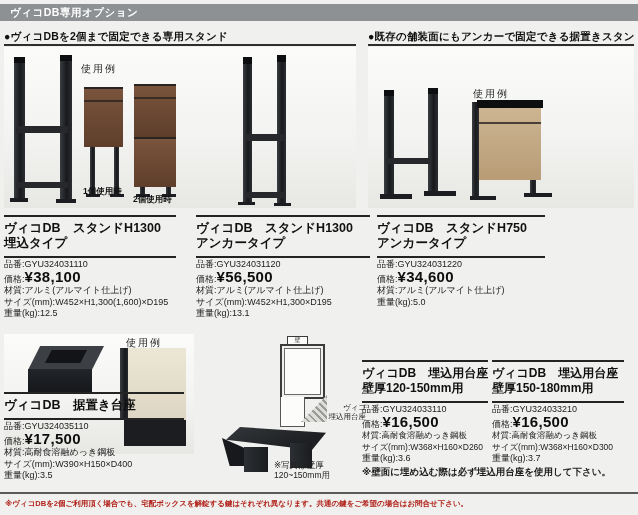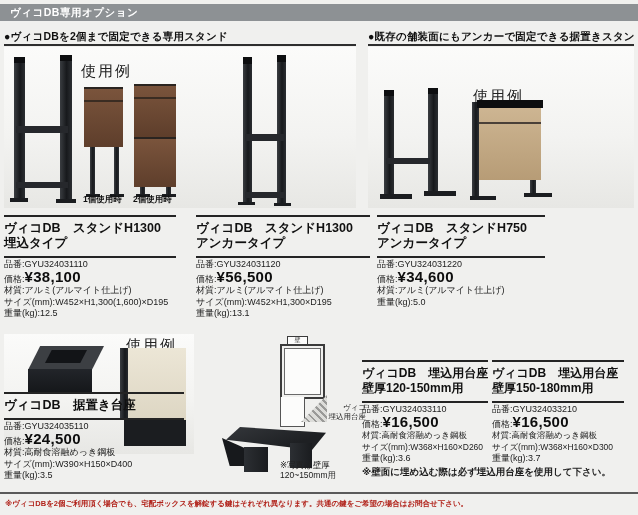--- a/index.html
+++ b/index.html
@@ -24,21 +24,21 @@
   
   .photo-zone { position:absolute; background:linear-gradient(180deg,#fbfbfa 0%,#f3f3f1 55%,#e7e7e4 100%); }
   .shape { position:absolute; }
   .post  { background:linear-gradient(90deg,#3a3d41 0%,#17191c 55%,#2b2e32 100%); }
   .bar   { background:#26282c; }
   .cap   { background:#0d0e10; }
   .foot  { background:#1b1d20; }
   .wood-dark  { background:linear-gradient(180deg,#7a543c 0%,#5e3e2b 100%); border-top:2px solid #2a2420; }
   .wood-light { background:linear-gradient(180deg,#cdb592 0%,#b79c76 100%); }
   .cream      { background:linear-gradient(180deg,#ece6d6 0%,#ddd6c3 100%); }
-  .photo-label { position:absolute; font-size:15px; color:#222; letter-spacing:2px; white-space:nowrap; }
+  .photo-label { position:absolute; font-size:10px; color:#222; letter-spacing:2px; white-space:nowrap; }
   .photo-sublabel { position:absolute; font-size:8.5px; font-weight:bold; color:#111; white-space:nowrap; }
   
   .card { position:absolute; }
   .card-title {
     border-top:2px solid #242424; border-bottom:2px solid #242424;
     font-size:12.5px; font-weight:bold; line-height:15px;
     padding:4px 0 5px; color:#101010; white-space:nowrap;
   }
   .row { margin-top:1px; font-size:9px; line-height:10.5px; white-space:nowrap; color:#1c1c1c; }
   .row-price { margin-top:2px; }
@@ -90,21 +90,21 @@
 
   <div class="photo-label" style="left:81px; top:62px;">使用例</div>
   <div>
     <div class="shape post" style="left:90px;  top:140px; width:5px; height:54px;"></div>
     <div class="shape post" style="left:114px; top:140px; width:5px; height:54px;"></div>
     <div class="shape wood-dark" style="left:84px; top:87px; width:39px; height:58px;"></div>
     <div class="shape bar" style="left:84px; top:100px; width:39px; height:2px; background:#3a2c22;"></div>
     <div class="shape foot" style="left:86px;  top:194px; width:14px; height:3px;"></div>
     <div class="shape foot" style="left:110px; top:194px; width:14px; height:3px;"></div>
   </div>
-  <div class="photo-sublabel" style="left:83px; top:194px;">1個使用時</div>
+  <div class="photo-sublabel" style="left:83px; top:186px;">1個使用時</div>
 
   <div>
     <div class="shape post" style="left:140px; top:175px; width:5px; height:20px;"></div>
     <div class="shape post" style="left:166px; top:175px; width:5px; height:20px;"></div>
     <div class="shape wood-dark" style="left:134px; top:84px;  width:42px; height:51px;"></div>
     <div class="shape bar" style="left:134px; top:97px; width:42px; height:2px; background:#3a2c22;"></div>
     <div class="shape wood-dark" style="left:134px; top:137px; width:42px; height:48px;"></div>
     <div class="shape foot" style="left:136px; top:194px; width:14px; height:3px;"></div>
     <div class="shape foot" style="left:162px; top:194px; width:14px; height:3px;"></div>
   </div>
@@ -202,31 +202,31 @@
       <span style="display:block;">埋込用台座</span>
     </div>
   </div>
 
   <div>
     <div class="shape shelf-wedge" style="left:222px; top:438px; width:22px; height:28px;"></div>
     <div class="shape shelf-top" style="left:226px; top:427px; width:100px; height:23px;"></div>
     <div class="shape shelf-leg" style="left:244px; top:447px; width:24px; height:25px;"></div>
     <div class="shape shelf-leg" style="left:290px; top:443px; width:22px; height:25px;"></div>
   </div>
-  <div class="caption" style="left:280px; top:460px;">
+  <div class="caption" style="left:274px; top:460px;">
     <span style="display:block;">※写真は壁厚</span>
     <span style="display:block;text-align:right;">120~150mm用</span>
   </div>
 
   <div class="card" style="left:4px; top:392px; width:180px;">
     <div class="card-title">
       <span style="display:block;">ヴィコDB　据置き台座</span>
     </div>
     <div class="row"><span>品番:</span><span>GYU324035110</span></div>
-    <div class="row row-price"><span>価格:</span><span class="pval">¥24,500</span></div>
+    <div class="row row-price"><span>価格:</span><span class="pval">¥17,500</span></div>
     <div class="row"><span>材質:</span><span>高耐食溶融めっき鋼板</span></div>
     <div class="row"><span>サイズ(mm):</span><span>W390×H150×D400</span></div>
     <div class="row"><span>重量(kg):</span><span>3.5</span></div>
   </div>
 
   <div class="card" style="left:362px; top:360px; width:126px;">
     <div class="card-title" style="font-size:12px;">
       <span style="display:block;">ヴィコDB　埋込用台座</span>
       <span style="display:block;">壁厚120-150mm用</span>
     </div>

